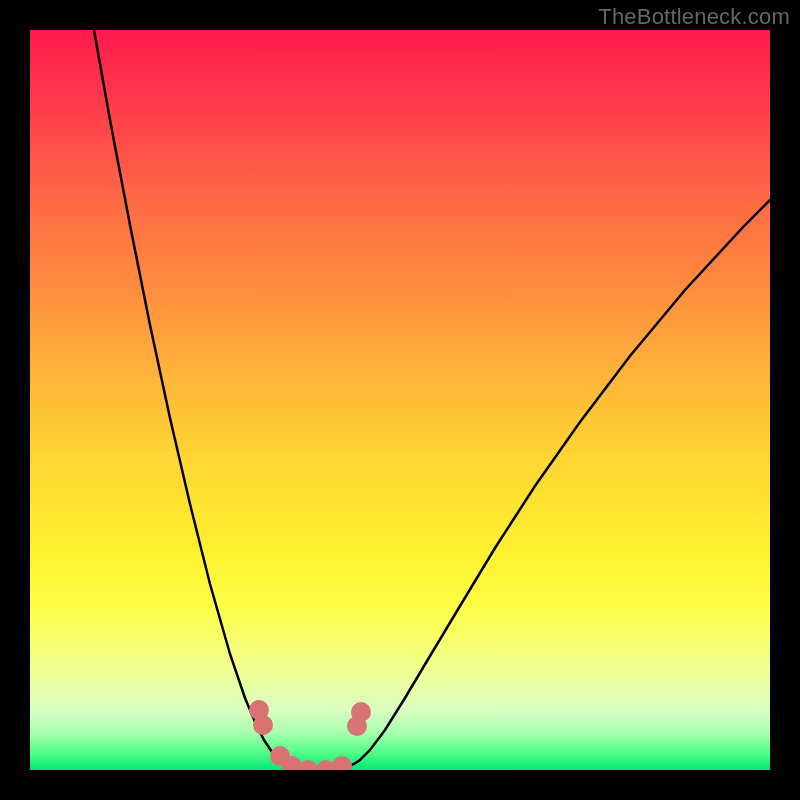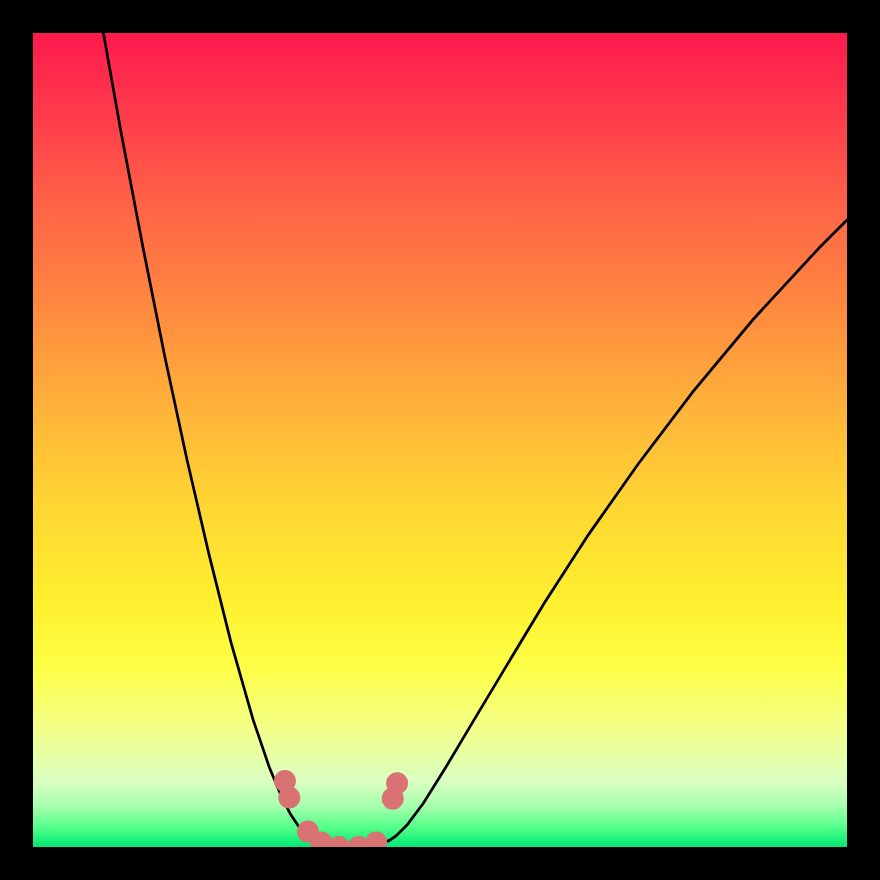--- a/index.html
+++ b/index.html
@@ -77,13 +77,14 @@
           <circle cx="250" cy="726" r="10" class="marker"></circle>
           <circle cx="262" cy="736" r="10" class="marker"></circle>
           <circle cx="278" cy="740" r="10" class="marker"></circle>
           <circle cx="296" cy="740" r="10" class="marker"></circle>
           <circle cx="312" cy="736" r="10" class="marker"></circle>
           <circle cx="327" cy="696" r="10" class="marker"></circle>
           <circle cx="331" cy="682" r="10" class="marker"></circle>
         </g>
     </svg>
   </div>
+  <div class="watermark">TheBottleneck.com</div>
 </div>
 
 </body></html>

